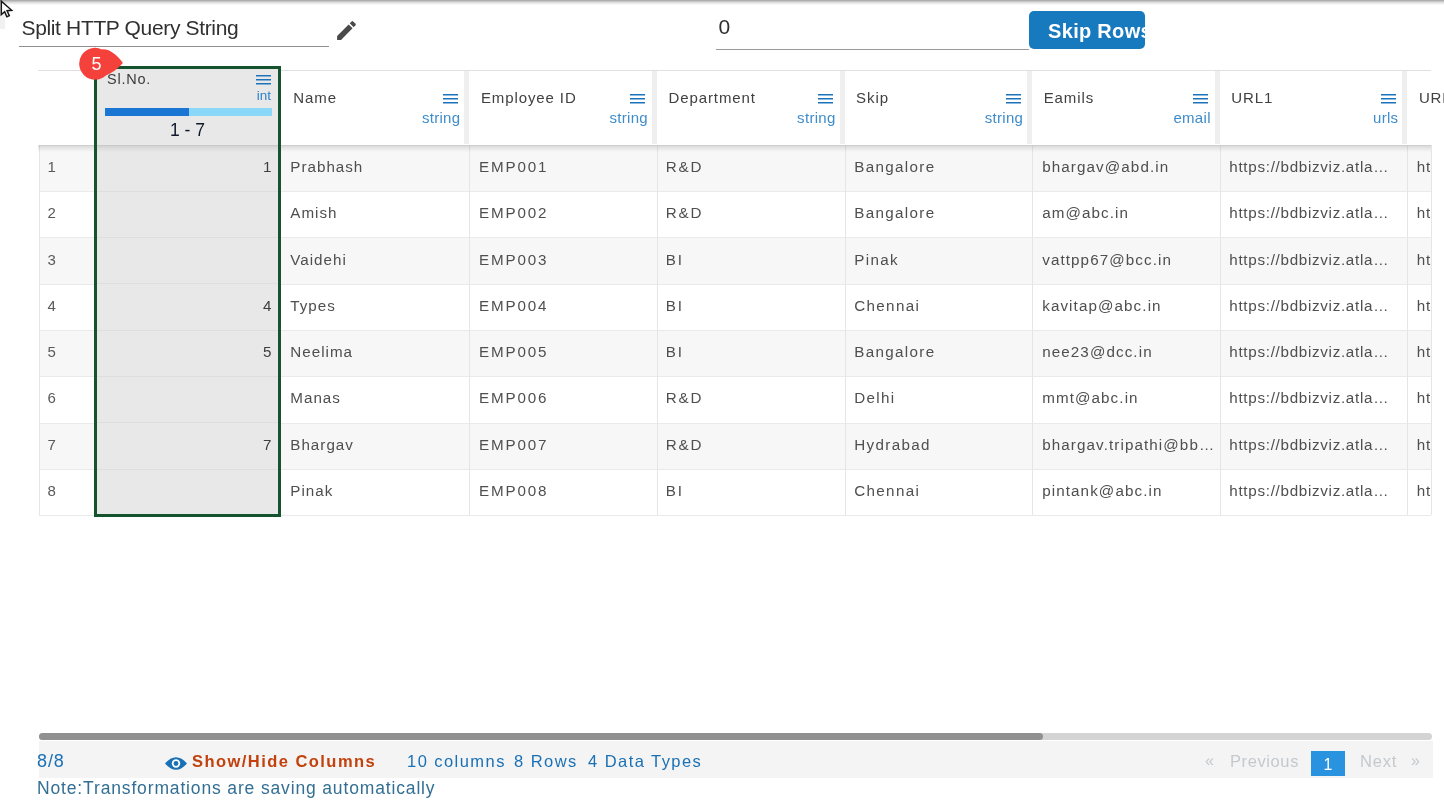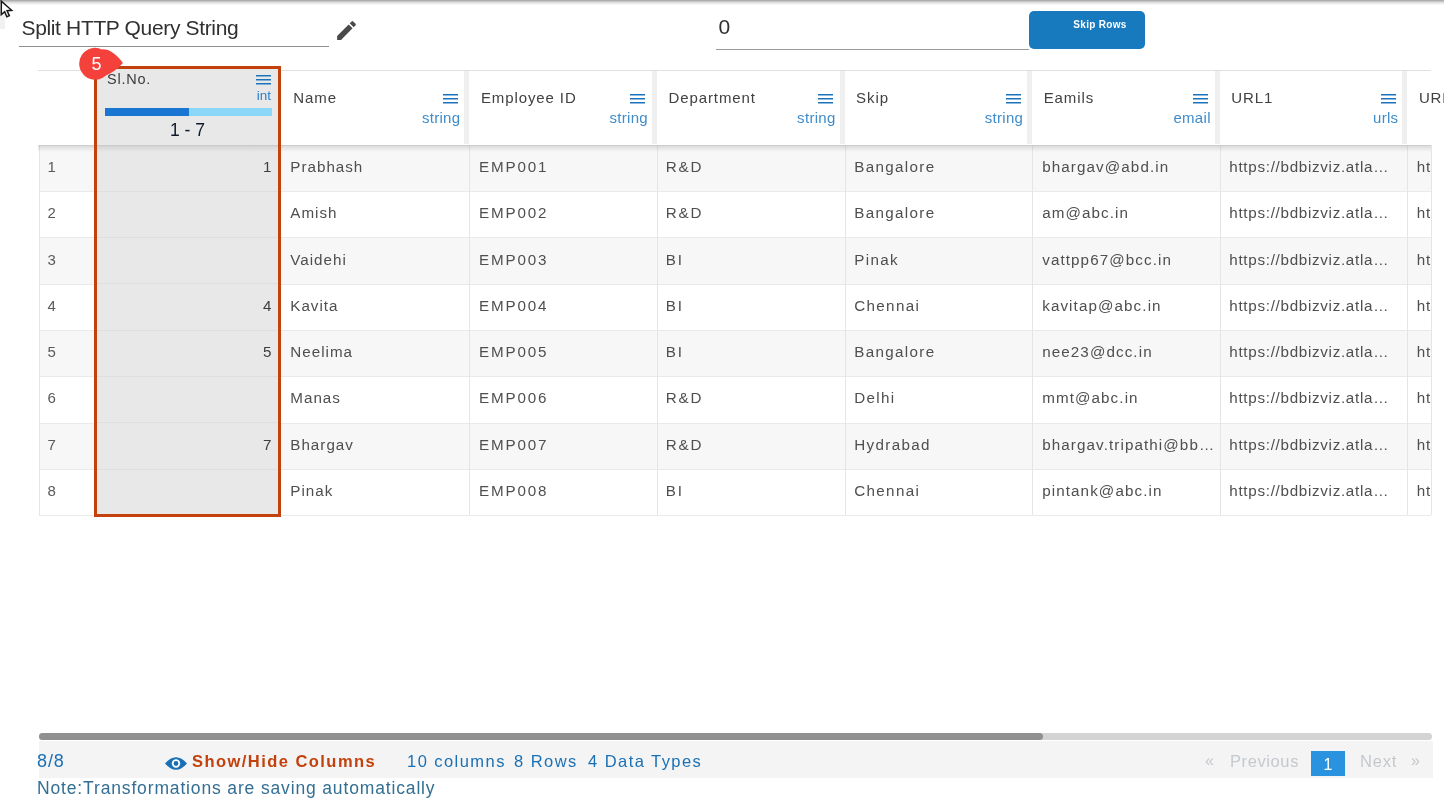--- a/index.html
+++ b/index.html
@@ -22,21 +22,21 @@
 <div class="abs" style="left:19px;top:46px;width:310px;height:1px;background:#8f8f8f;"></div>
 
 <svg class="abs" style="left:334px;top:18px;" width="25" height="25" viewBox="0 0 24 24">
   <path d="M3 17.25V21h3.75L17.81 9.94l-3.75-3.75L3 17.25zM20.71 7.04c.39-.39.39-1.02 0-1.41l-2.34-2.34a.9959.9959 0 0 0-1.41 0l-1.83 1.83 3.75 3.75 1.83-1.83z" fill="#4a4a4a"></path>
 </svg>
 
 <div class="txt" style="left:718.5px;top:14.3px;font-size:21px;color:#303030;">0</div>
 <div class="abs" style="left:715.5px;top:48.5px;width:313px;height:1px;background:#9a9a9a;"></div>
 
 <div class="abs" style="left:1029px;top:11px;width:116px;height:38px;background:#1779be;border-radius:5px;"></div>
-<div class="txt" style="left:1029px;top:19px;width:128px;text-align:center;font-size:10px;font-weight:bold;color:#ffffff;letter-spacing:0.3px;padding-left:14px;">Skip Rows</div>
+<div class="txt" style="left:1029px;top:19px;width:128px;text-align:center;font-size:20px;font-weight:bold;color:#ffffff;letter-spacing:0.3px;padding-left:14px;">Skip Rows</div>
 
 <div class="abs" style="left:38px;top:70px;width:1393px;height:75px;background:#ffffff;border-top:1px solid #e0e0e0;"></div>
 
 <div class="abs" style="left:464px;top:71px;width:5px;height:73px;background:#efefef;"></div>
 <div class="abs" style="left:652px;top:71px;width:5px;height:73px;background:#efefef;"></div>
 <div class="abs" style="left:840px;top:71px;width:5px;height:73px;background:#efefef;"></div>
 <div class="abs" style="left:1027px;top:71px;width:5px;height:73px;background:#efefef;"></div>
 <div class="abs" style="left:1215px;top:71px;width:5px;height:73px;background:#efefef;"></div>
 <div class="abs" style="left:1402px;top:71px;width:5px;height:73px;background:#efefef;"></div>
 
@@ -109,21 +109,21 @@
     <div class="txt" style="left:47.5px;top:250.49999999999997px;font-size:15px;color:#5a5a5a;">3</div>
     <div class="txt" style="left:290.3px;top:250.49999999999997px;font-size:15.2px;color:#4f4f4f;letter-spacing:1px;">Vaidehi</div>
     <div class="txt" style="left:479px;top:250.49999999999997px;font-size:15.2px;color:#4f4f4f;letter-spacing:1.85px;">EMP003</div>
     <div class="txt" style="left:665.8px;top:250.49999999999997px;font-size:15.2px;color:#4f4f4f;letter-spacing:1.8px;">BI</div>
     <div class="txt" style="left:854.2px;top:250.49999999999997px;font-size:15.2px;color:#4f4f4f;letter-spacing:1.35px;">Pinak</div>
     <div class="txt" style="left:1042.2px;top:250.49999999999997px;font-size:15.2px;color:#4f4f4f;letter-spacing:1.1px;">vattpp67@bcc.in</div>
     <div class="txt" style="left:1229.3px;top:250.49999999999997px;font-size:15.2px;color:#4f4f4f;letter-spacing:0.7px;">https://bdbizviz.atla…</div>
     <div class="abs" style="left:1416.8px;top:250.49999999999997px;width:14.2px;height:20px;overflow:hidden;"><span style="font-size:15.2px;color:#4f4f4f;letter-spacing:0.7px;">https</span></div>
     <div class="abs" style="left:38.5px;top:284.09999999999997px;width:1392.5px;height:46.3px;background:#ffffff;"></div>
     <div class="txt" style="left:47.5px;top:296.79999999999995px;font-size:15px;color:#5a5a5a;">4</div>
-    <div class="txt" style="left:290.3px;top:296.79999999999995px;font-size:15.2px;color:#4f4f4f;letter-spacing:1px;">Kavita</div>
+    <div class="txt" style="left:290.3px;top:296.79999999999995px;font-size:15.2px;color:#4f4f4f;letter-spacing:1px;">Types</div>
     <div class="txt" style="left:479px;top:296.79999999999995px;font-size:15.2px;color:#4f4f4f;letter-spacing:1.85px;">EMP004</div>
     <div class="txt" style="left:665.8px;top:296.79999999999995px;font-size:15.2px;color:#4f4f4f;letter-spacing:1.8px;">BI</div>
     <div class="txt" style="left:854.2px;top:296.79999999999995px;font-size:15.2px;color:#4f4f4f;letter-spacing:1.35px;">Chennai</div>
     <div class="txt" style="left:1042.2px;top:296.79999999999995px;font-size:15.2px;color:#4f4f4f;letter-spacing:1.1px;">kavitap@abc.in</div>
     <div class="txt" style="left:1229.3px;top:296.79999999999995px;font-size:15.2px;color:#4f4f4f;letter-spacing:0.7px;">https://bdbizviz.atla…</div>
     <div class="abs" style="left:1416.8px;top:296.79999999999995px;width:14.2px;height:20px;overflow:hidden;"><span style="font-size:15.2px;color:#4f4f4f;letter-spacing:0.7px;">https</span></div>
     <div class="abs" style="left:38.5px;top:330.4px;width:1392.5px;height:46.3px;background:#f7f7f7;"></div>
     <div class="txt" style="left:47.5px;top:343.09999999999997px;font-size:15px;color:#5a5a5a;">5</div>
     <div class="txt" style="left:290.3px;top:343.09999999999997px;font-size:15.2px;color:#4f4f4f;letter-spacing:1px;">Neelima</div>
     <div class="txt" style="left:479px;top:343.09999999999997px;font-size:15.2px;color:#4f4f4f;letter-spacing:1.85px;">EMP005</div>
@@ -173,21 +173,21 @@
     <div class="abs" style="left:657px;top:145px;width:1px;height:370.4px;background:#e5e5e5;"></div>
     <div class="abs" style="left:844.6px;top:145px;width:1px;height:370.4px;background:#e5e5e5;"></div>
     <div class="abs" style="left:1032.2px;top:145px;width:1px;height:370.4px;background:#e5e5e5;"></div>
     <div class="abs" style="left:1219.8px;top:145px;width:1px;height:370.4px;background:#e5e5e5;"></div>
     <div class="abs" style="left:1407.4px;top:145px;width:1px;height:370.4px;background:#e5e5e5;"></div>
     <div class="abs" style="left:1430.5px;top:145px;width:1px;height:370.4px;background:#e5e5e5;"></div>
   </div>
 
 <div class="abs" style="left:38px;top:145px;width:1393px;height:7px;background:linear-gradient(rgba(0,0,0,0.13),rgba(0,0,0,0));"></div>
 
-<div class="abs" id="selcol" style="left:94px;top:66px;width:187px;height:451px;border:3px solid #c2410c;background:#e8e8e8;">
+<div class="abs" id="selcol" style="left:94px;top:66px;width:187px;height:451px;border:3px solid #14532d;background:#e8e8e8;">
   <div class="txt" style="left:10px;top:1.8px;font-size:14.5px;color:#3b3b3b;letter-spacing:0.75px;">Sl.No.</div>
   <svg class="abs" style="left:159px;top:6.1px;" width="15" height="10" viewBox="0 0 15 10">
     <rect x="0" y="0" width="15" height="1.5" fill="#1b74bb"></rect>
     <rect x="0" y="4" width="15" height="1.5" fill="#1b74bb"></rect>
     <rect x="0" y="8" width="15" height="1.5" fill="#1b74bb"></rect>
   </svg>
   <div class="txt" style="right:7px;top:19.2px;font-size:13.5px;color:#2d83c9;">int</div>
   <div class="abs" style="left:8px;top:39px;width:167px;height:8px;background:#8bd7f7;">
     <div class="abs" style="left:0;top:0;width:84px;height:8px;background:#1976d2;"></div>
   </div>

